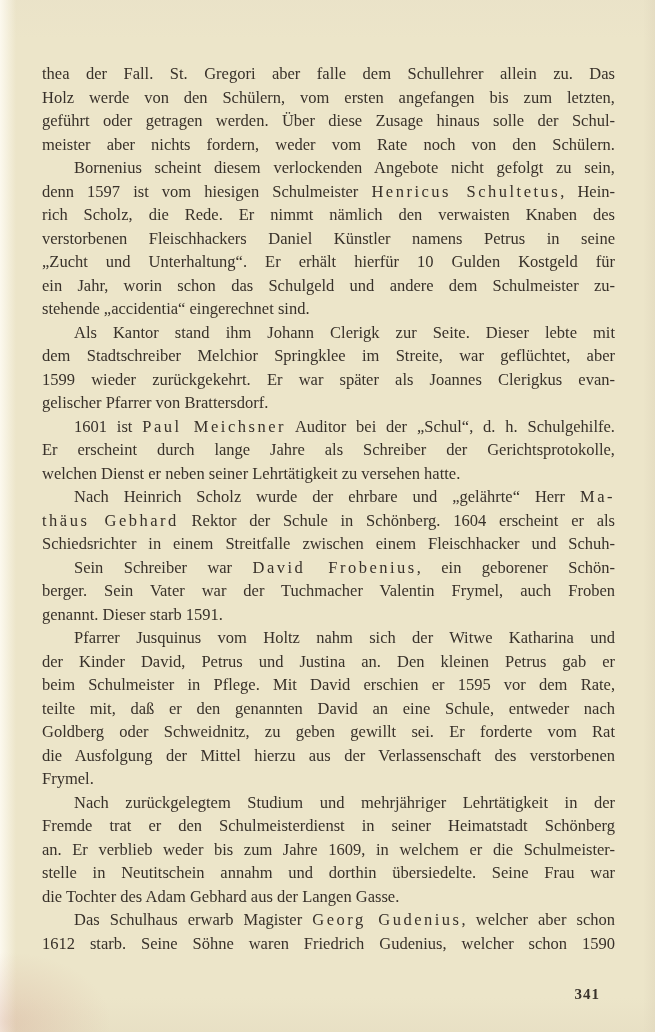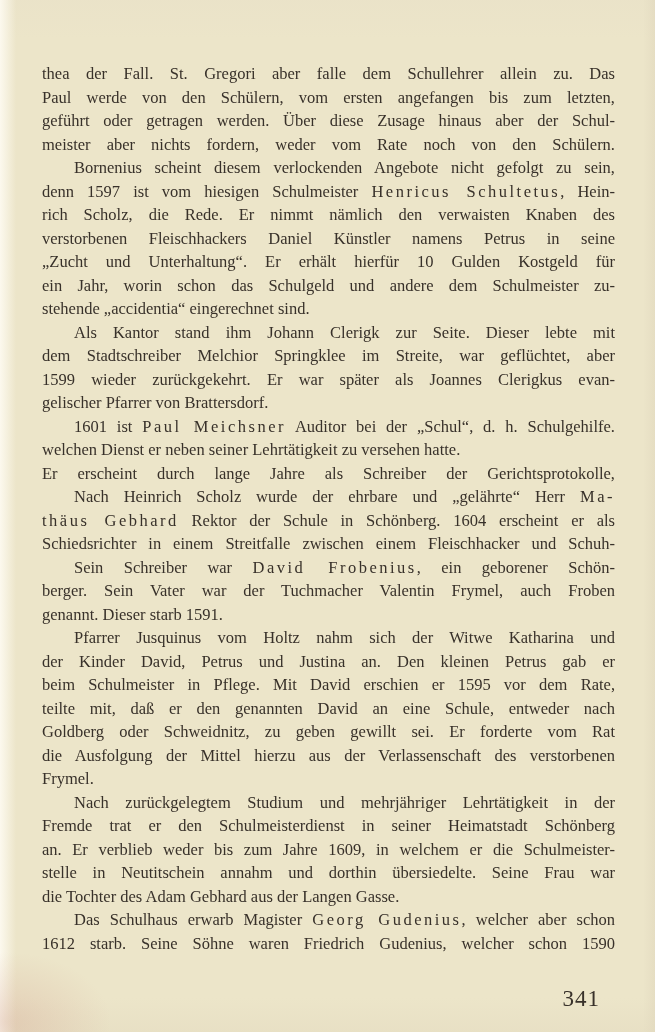--- a/index.html
+++ b/index.html
@@ -29,55 +29,56 @@
     text-align:justify;
     text-align-last:justify;
     white-space:normal;
     overflow:hidden;
   }
   .line.end { text-align-last:left; }
   .line.indent { text-indent:32px; }
   .spaced { letter-spacing:2.5px; }
   .page-number {
     position:absolute; right:55px; top:986px;
-    font-size:23px;
+    font-size:15px;
     letter-spacing:1px;
     color:var(--ink,#38312a);
+    font-weight:bold;
   }
 </style>
 </head>
 <body>
 
 <div class="page">
   <div class="text-block">
       <div class="para">
         <div class="line"><span>thea der Fall.  St. Gregori aber falle dem Schullehrer allein zu.  Das</span></div>
-        <div class="line"><span>Paul werde von den Schülern, vom ersten angefangen bis zum letzten,</span></div>
-        <div class="line"><span>geführt oder getragen werden.  Über diese Zusage hinaus aber der Schul-</span></div>
+        <div class="line"><span>Holz werde von den Schülern, vom ersten angefangen bis zum letzten,</span></div>
+        <div class="line"><span>geführt oder getragen werden.  Über diese Zusage hinaus solle der Schul-</span></div>
         <div class="line"><span>meister aber nichts fordern, weder vom Rate noch von den Schülern.</span></div>
       </div>
       <div class="para">
         <div class="line indent"><span>Bornenius scheint diesem verlockenden Angebote nicht gefolgt zu sein,</span></div>
         <div class="line"><span>denn 1597 ist vom hiesigen Schulmeister </span><span class="spaced">Henricus Schultetus</span><span>, Hein-</span></div>
         <div class="line"><span>rich Scholz, die Rede.  Er nimmt nämlich den verwaisten Knaben des</span></div>
         <div class="line"><span>verstorbenen Fleischhackers Daniel Künstler namens Petrus in seine</span></div>
         <div class="line"><span>„Zucht und Unterhaltung“.  Er erhält hierfür 10 Gulden Kostgeld für</span></div>
         <div class="line"><span>ein Jahr, worin schon das Schulgeld und andere dem Schulmeister zu-</span></div>
         <div class="line end"><span>stehende „accidentia“ eingerechnet sind.</span></div>
       </div>
       <div class="para">
         <div class="line indent"><span>Als Kantor stand ihm Johann Clerigk zur Seite.  Dieser lebte mit</span></div>
         <div class="line"><span>dem Stadtschreiber Melchior Springklee im Streite, war geflüchtet, aber</span></div>
         <div class="line"><span>1599 wieder zurückgekehrt.  Er war später als Joannes Clerigkus evan-</span></div>
         <div class="line end"><span>gelischer Pfarrer von Brattersdorf.</span></div>
       </div>
       <div class="para">
         <div class="line indent"><span>1601 ist </span><span class="spaced">Paul Meichsner</span><span> Auditor bei der „Schul“, d. h. Schulgehilfe.</span></div>
+        <div class="line"><span>Er erscheint durch lange Jahre als Schreiber der Gerichtsprotokolle,</span></div>
         <div class="line end"><span>welchen Dienst er neben seiner Lehrtätigkeit zu versehen hatte.</span></div>
-        <div class="line"><span>Er erscheint durch lange Jahre als Schreiber der Gerichtsprotokolle,</span></div>
       </div>
       <div class="para">
         <div class="line indent"><span>Nach Heinrich Scholz wurde der ehrbare und „gelährte“ Herr </span><span class="spaced">Ma-</span></div>
         <div class="line"><span class="spaced">thäus Gebhard</span><span> Rektor der Schule in Schönberg. 1604 erscheint er als</span></div>
         <div class="line"><span>Schiedsrichter in einem Streitfalle zwischen einem Fleischhacker und Schuh-</span></div>
       </div>
       <div class="para">
         <div class="line indent"><span>Sein Schreiber war </span><span class="spaced">David Frobenius</span><span>, ein geborener Schön-</span></div>
         <div class="line"><span>berger.  Sein Vater war der Tuchmacher Valentin Frymel, auch Froben</span></div>
         <div class="line end"><span>genannt.  Dieser starb 1591.</span></div>

